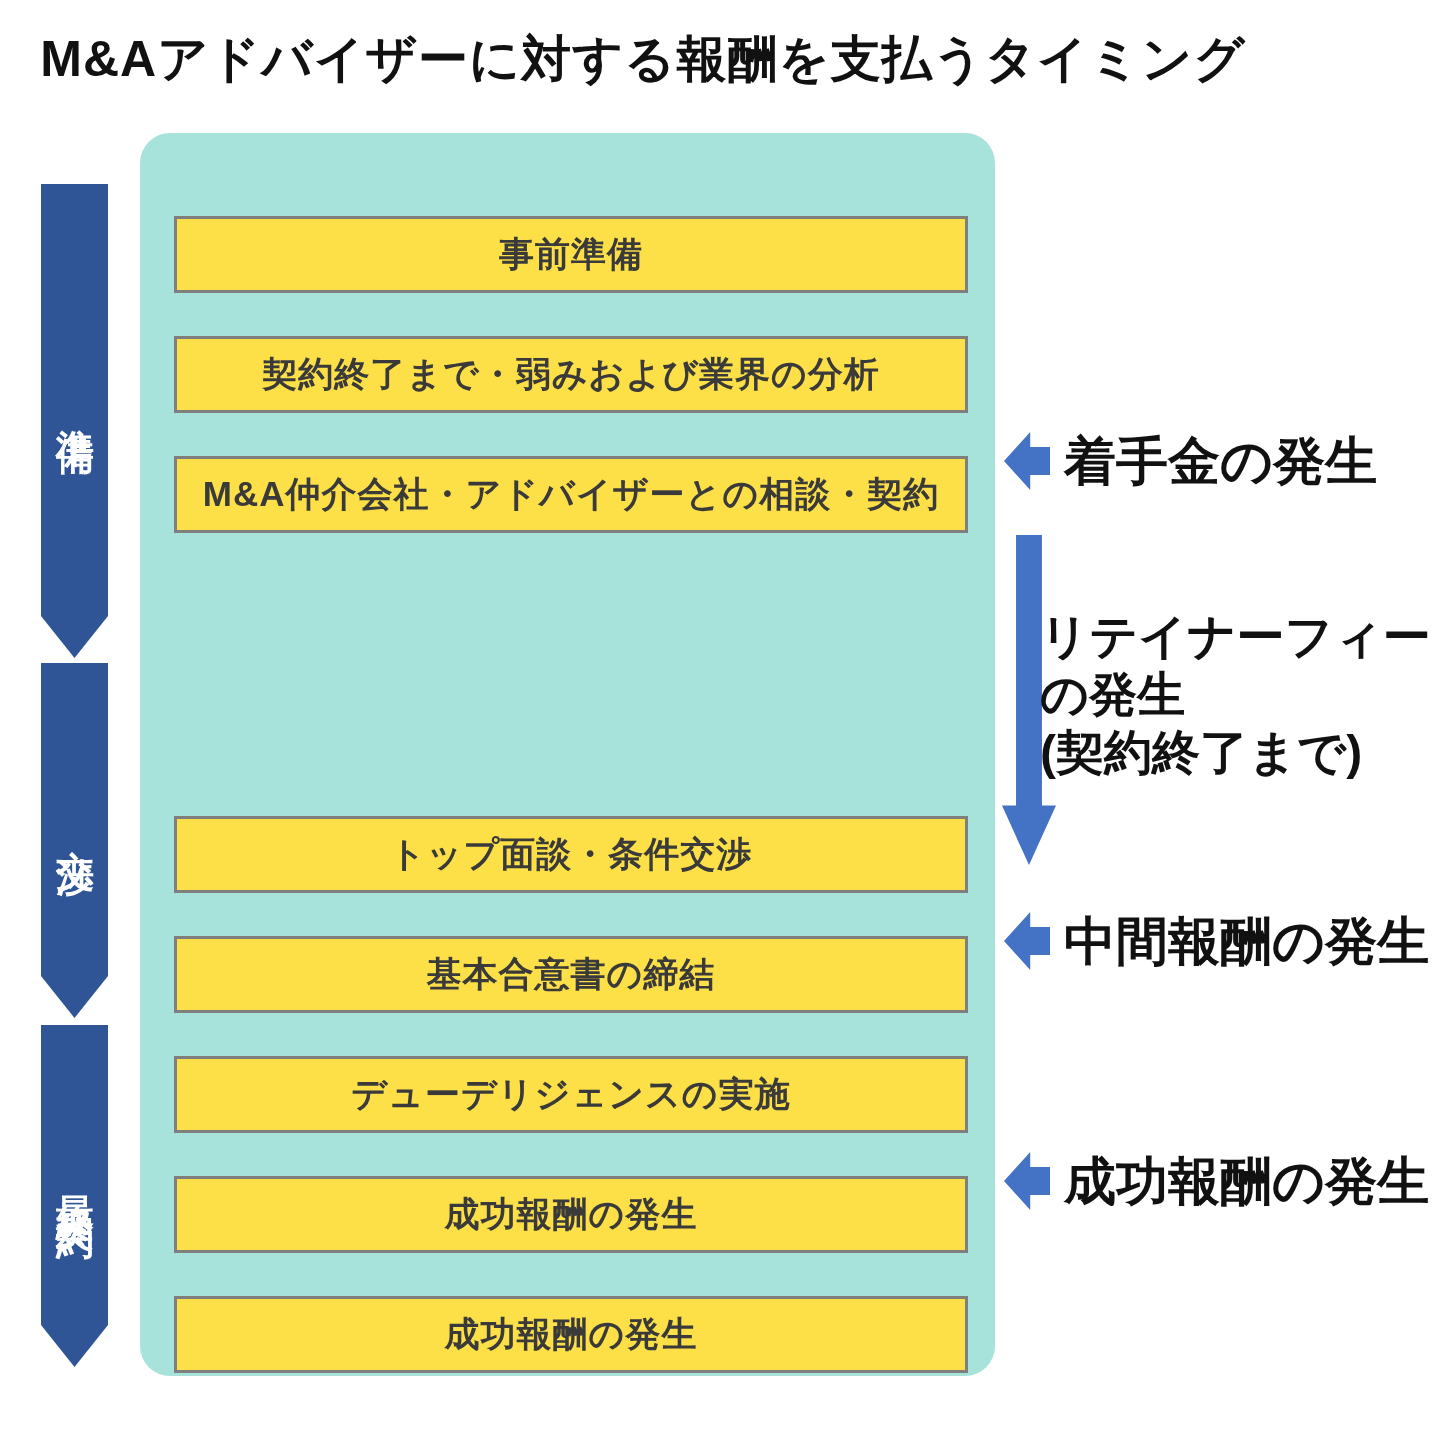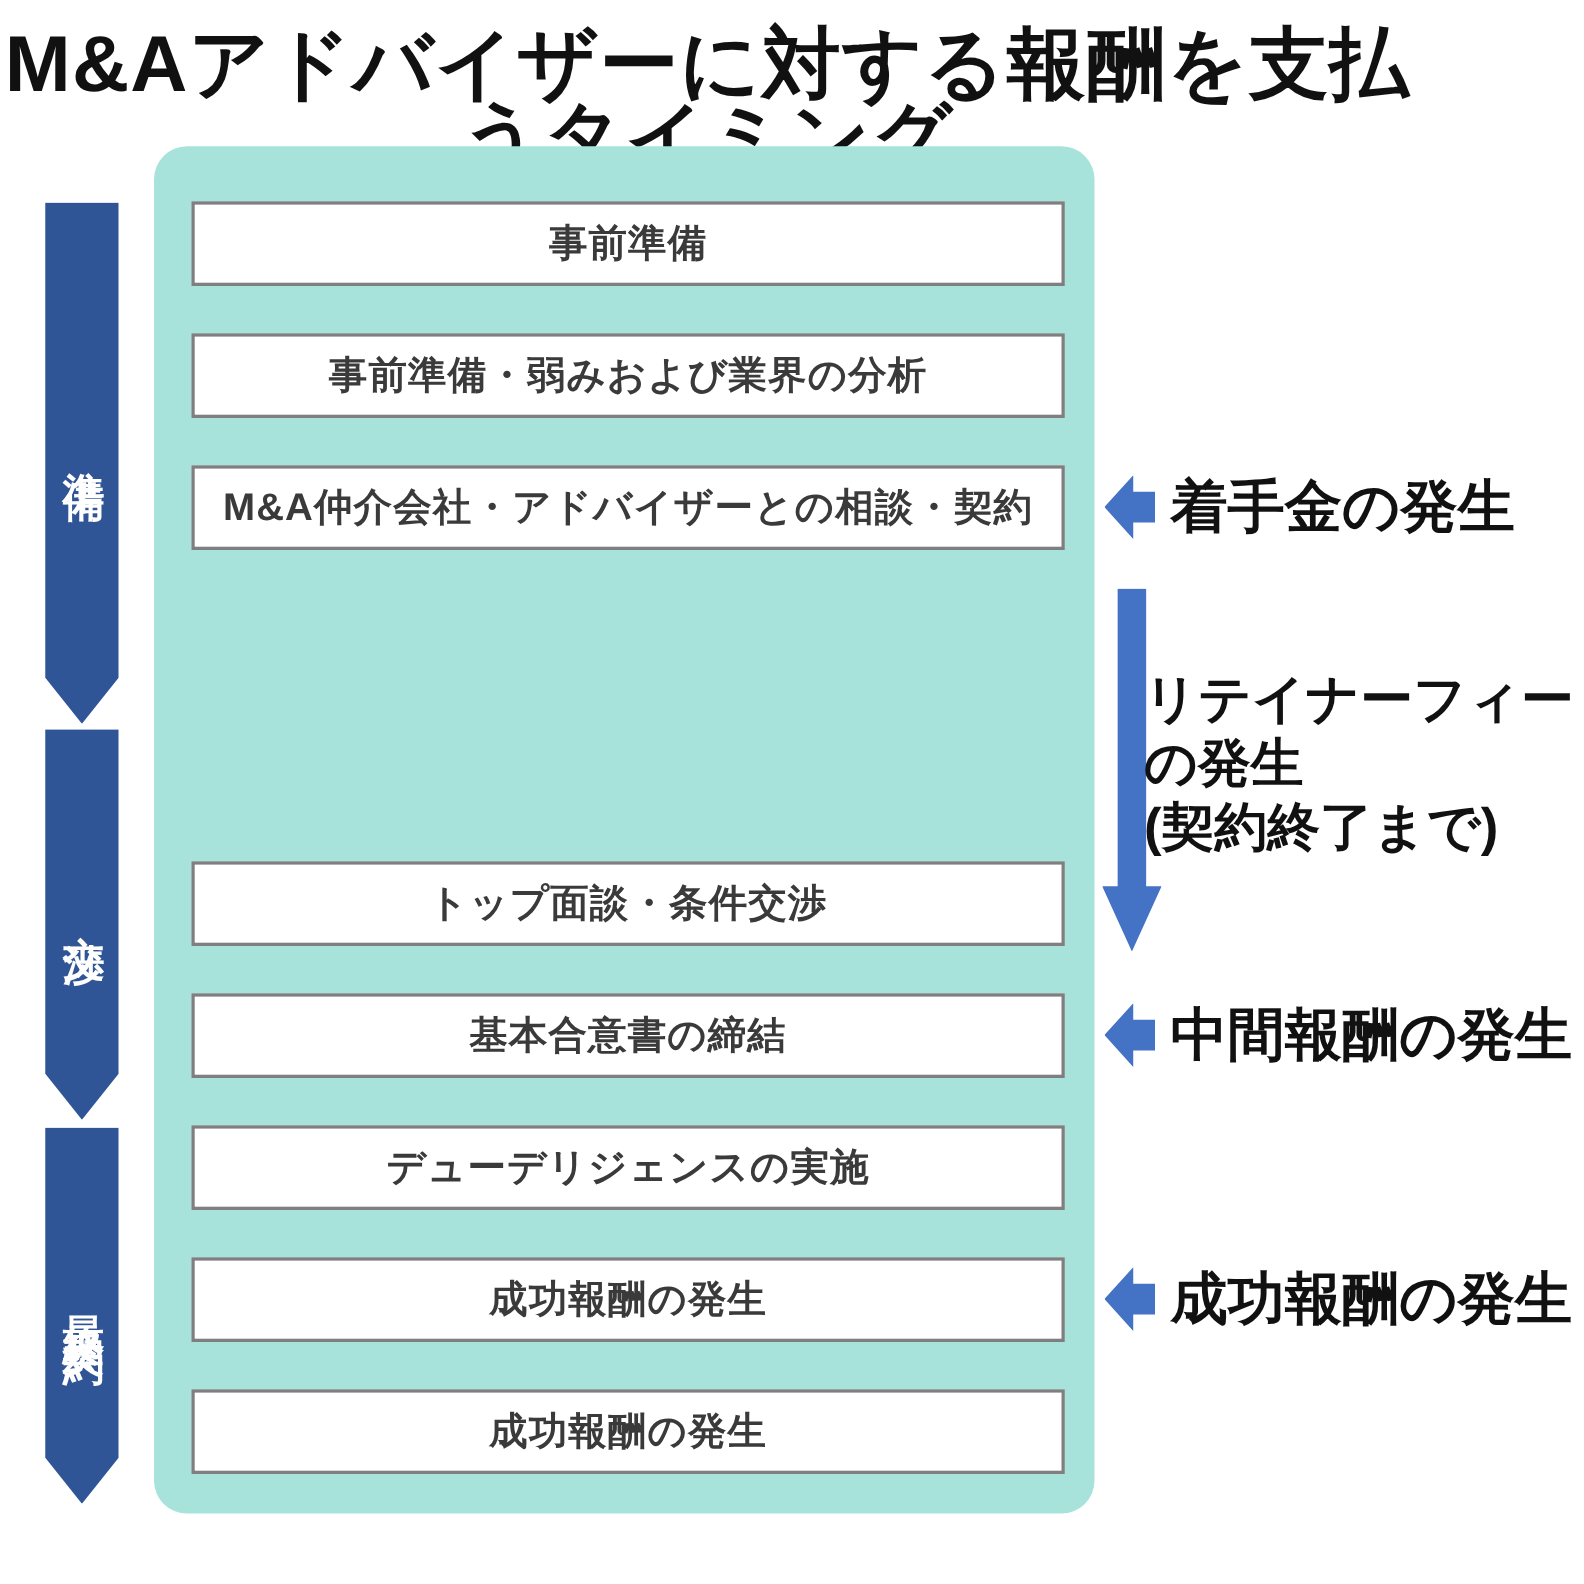--- a/index.html
+++ b/index.html
@@ -10,21 +10,21 @@
     --box-text:#3A3A3A;
     --label-text:#111111;
   }
   html,body{margin:0;padding:0;background:#fff;}
   .canvas{
     position:relative;width:1440px;height:1440px;background:#fff;
     font-family:"Liberation Sans",sans-serif;overflow:hidden;
   }
   .title{
     position:absolute;top:26px;left:0;width:1286px;margin:0;
-    text-align:center;font-size:72px;line-height:66px;font-weight:900;
+    text-align:center;font-size:50px;line-height:66px;font-weight:900;
     color:var(--label-text);letter-spacing:1px;
   }
   
   .stage-arrow{
     position:absolute;left:41px;width:67px;background:var(--stage-blue);
     clip-path:polygon(0 0,100% 0,100% calc(100% - 42px),50% 100%,0 calc(100% - 42px));
     display:flex;align-items:center;justify-content:center;
   }
   .stage-1{top:184px;height:474px;}
   .stage-2{top:663px;height:355px;}
@@ -34,24 +34,25 @@
     color:#fff;font-size:38px;font-weight:800;letter-spacing:9px;
     padding-bottom:26px;
   }
   
   .process-panel{
     position:absolute;left:140px;top:133px;width:855px;height:1243px;
     background:var(--panel-bg);border-radius:30px;
   }
   .step-box{
     position:absolute;left:34px;width:794px;height:77px;box-sizing:border-box;
-    background:#ffffff;border:3px solid var(--box-border);
+    background:#fde047;border:3px solid var(--box-border);
     display:flex;align-items:center;justify-content:center;
     font-size:35px;font-weight:800;color:var(--box-text);letter-spacing:1px;
     white-space:nowrap;
+    margin-top:33px;
   }
   .step-1{top:50px}.step-2{top:170px}.step-3{top:290px}.step-4{top:410px}
   .step-5{top:530px}.step-6{top:650px}.step-7{top:770px}.step-8{top:890px}
   .step-9{top:1010px}.step-10{top:1130px}
   
   .fee-arrow-left{
     position:absolute;left:1004px;width:46px;height:58px;background:var(--fee-blue);
     clip-path:polygon(0 50%,57% 0,57% 26%,100% 26%,100% 74%,57% 74%,57% 100%);
   }
   .fee-initial-arrow{top:432px}
@@ -89,21 +90,21 @@
   </div>
   <div class="stage-arrow stage-3">
     <span class="stage-label">最終契約</span>
   </div>
 
   <div class="process-panel">
     <div class="step-box step-1">
         <span>事前準備</span>
       </div>
     <div class="step-box step-2">
-        <span>事前準備・弱みおよび業界の分析</span>
+        <span>契約終了まで・弱みおよび業界の分析</span>
       </div>
     <div class="step-box step-3">
         <span>M&amp;A仲介会社・アドバイザーとの相談・契約</span>
       </div>
     <div class="step-box step-6">
         <span>トップ面談・条件交渉</span>
       </div>
     <div class="step-box step-8">
         <span>デューデリジェンスの実施</span>
       </div>

